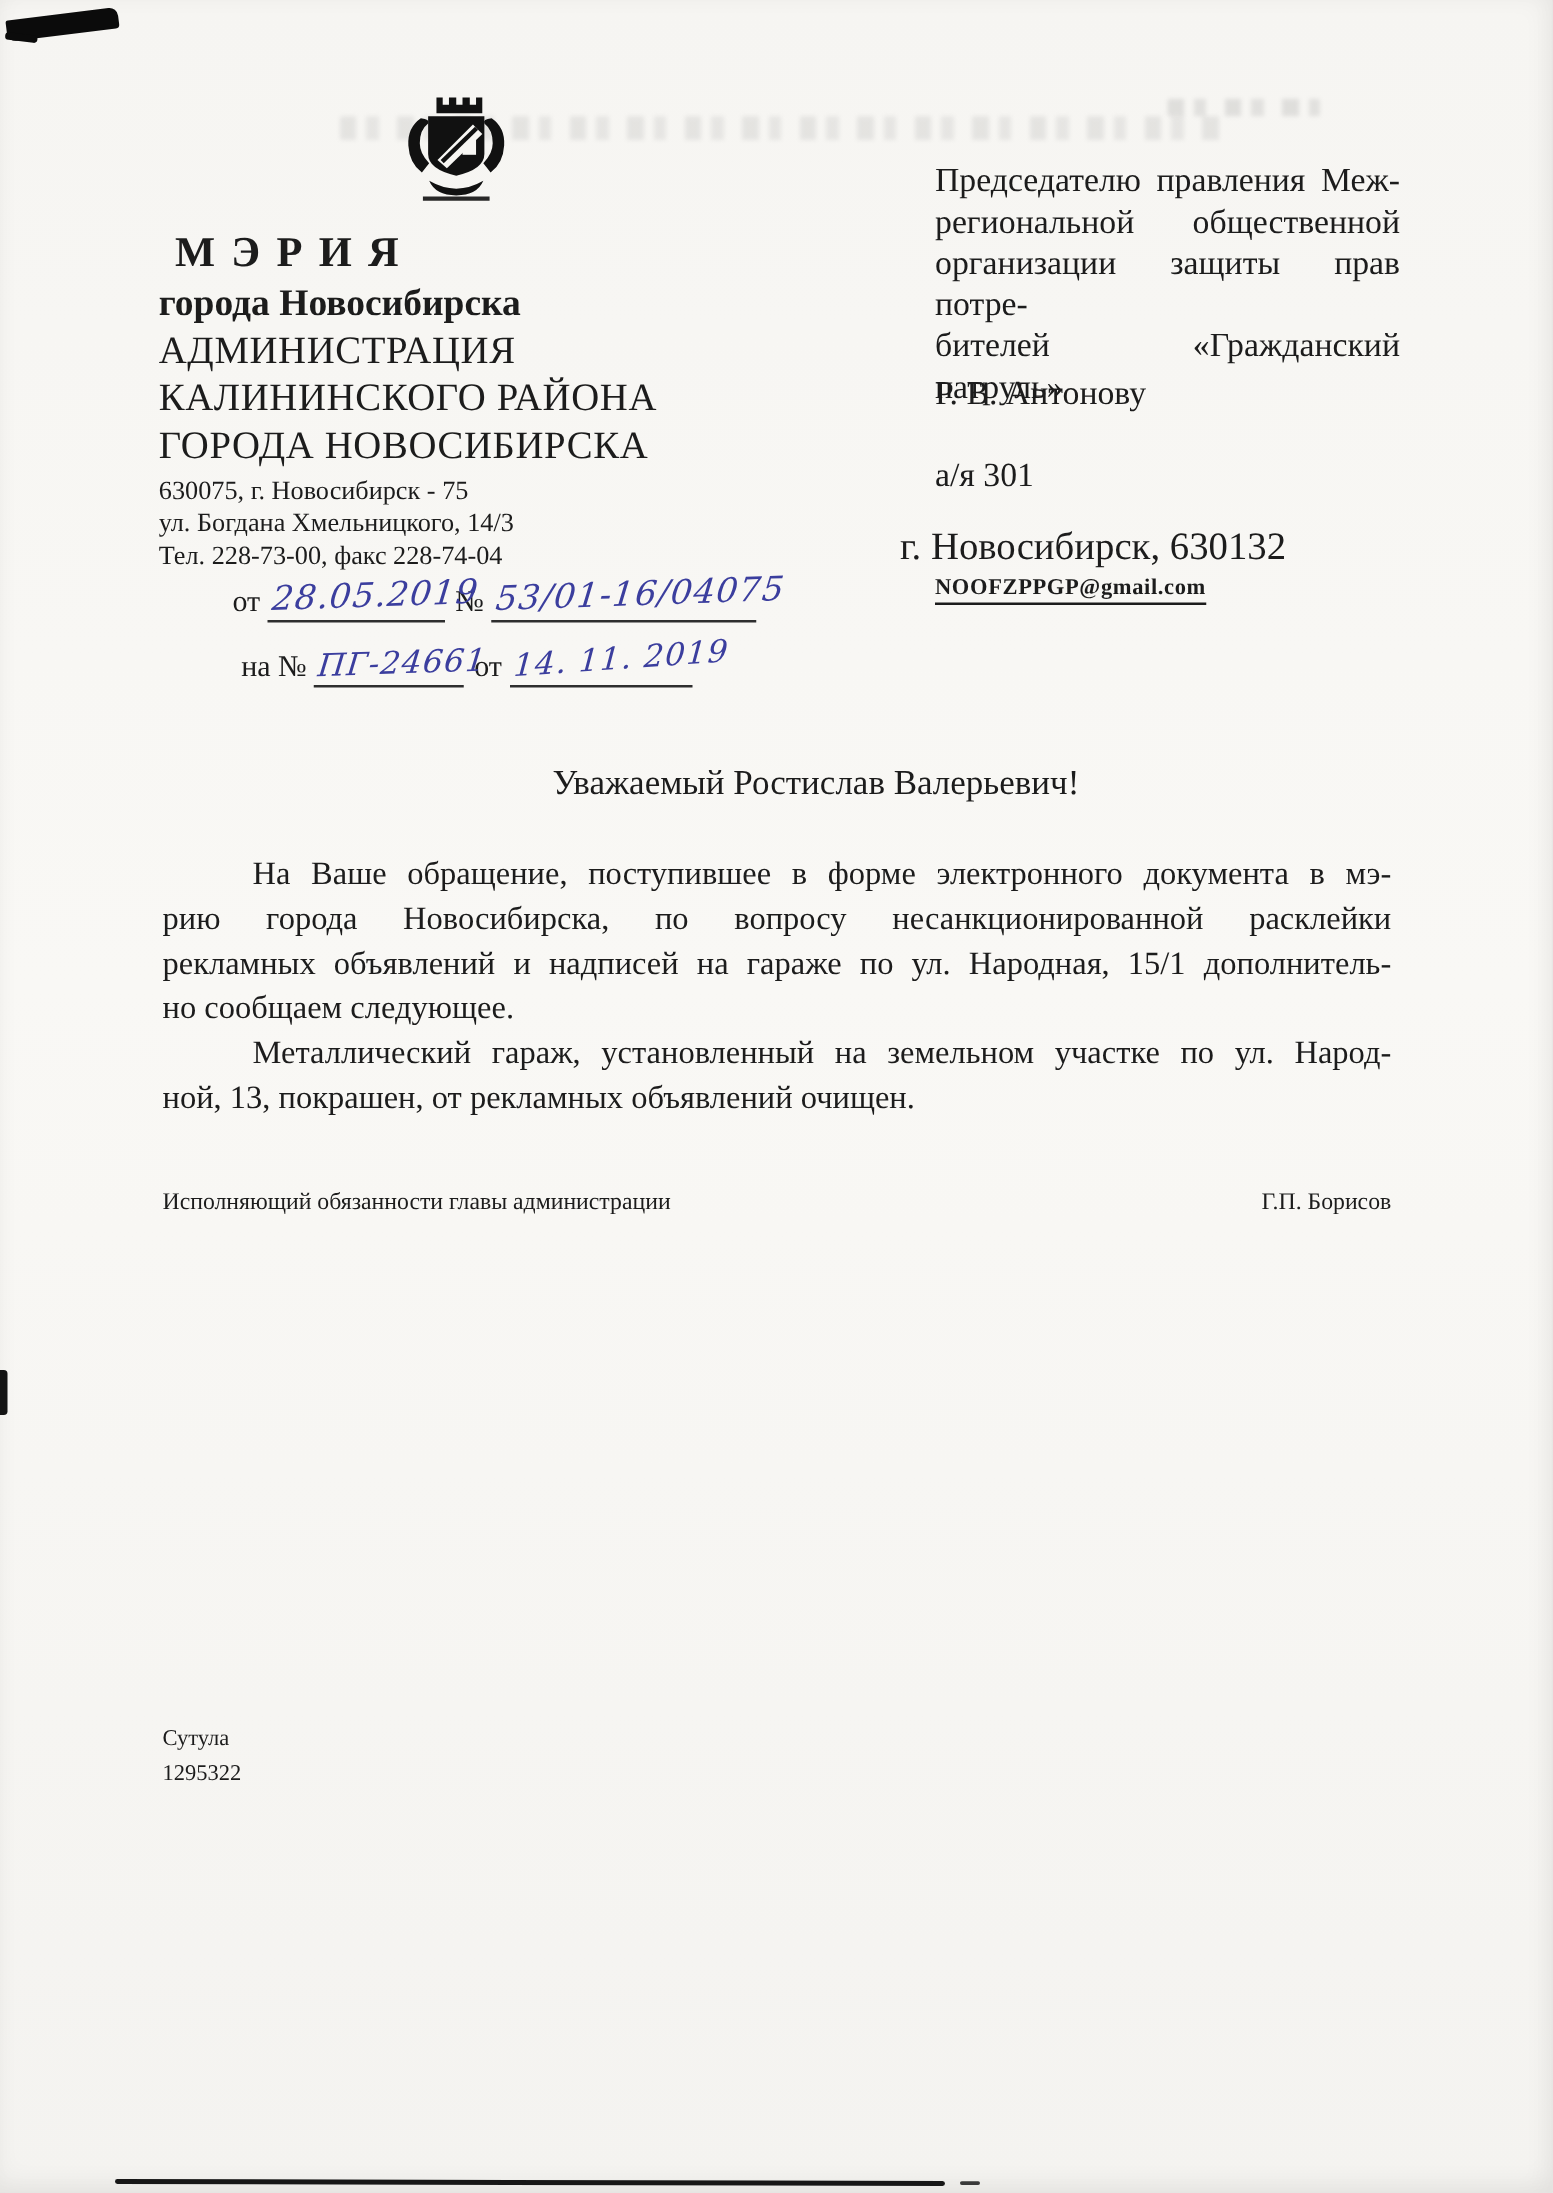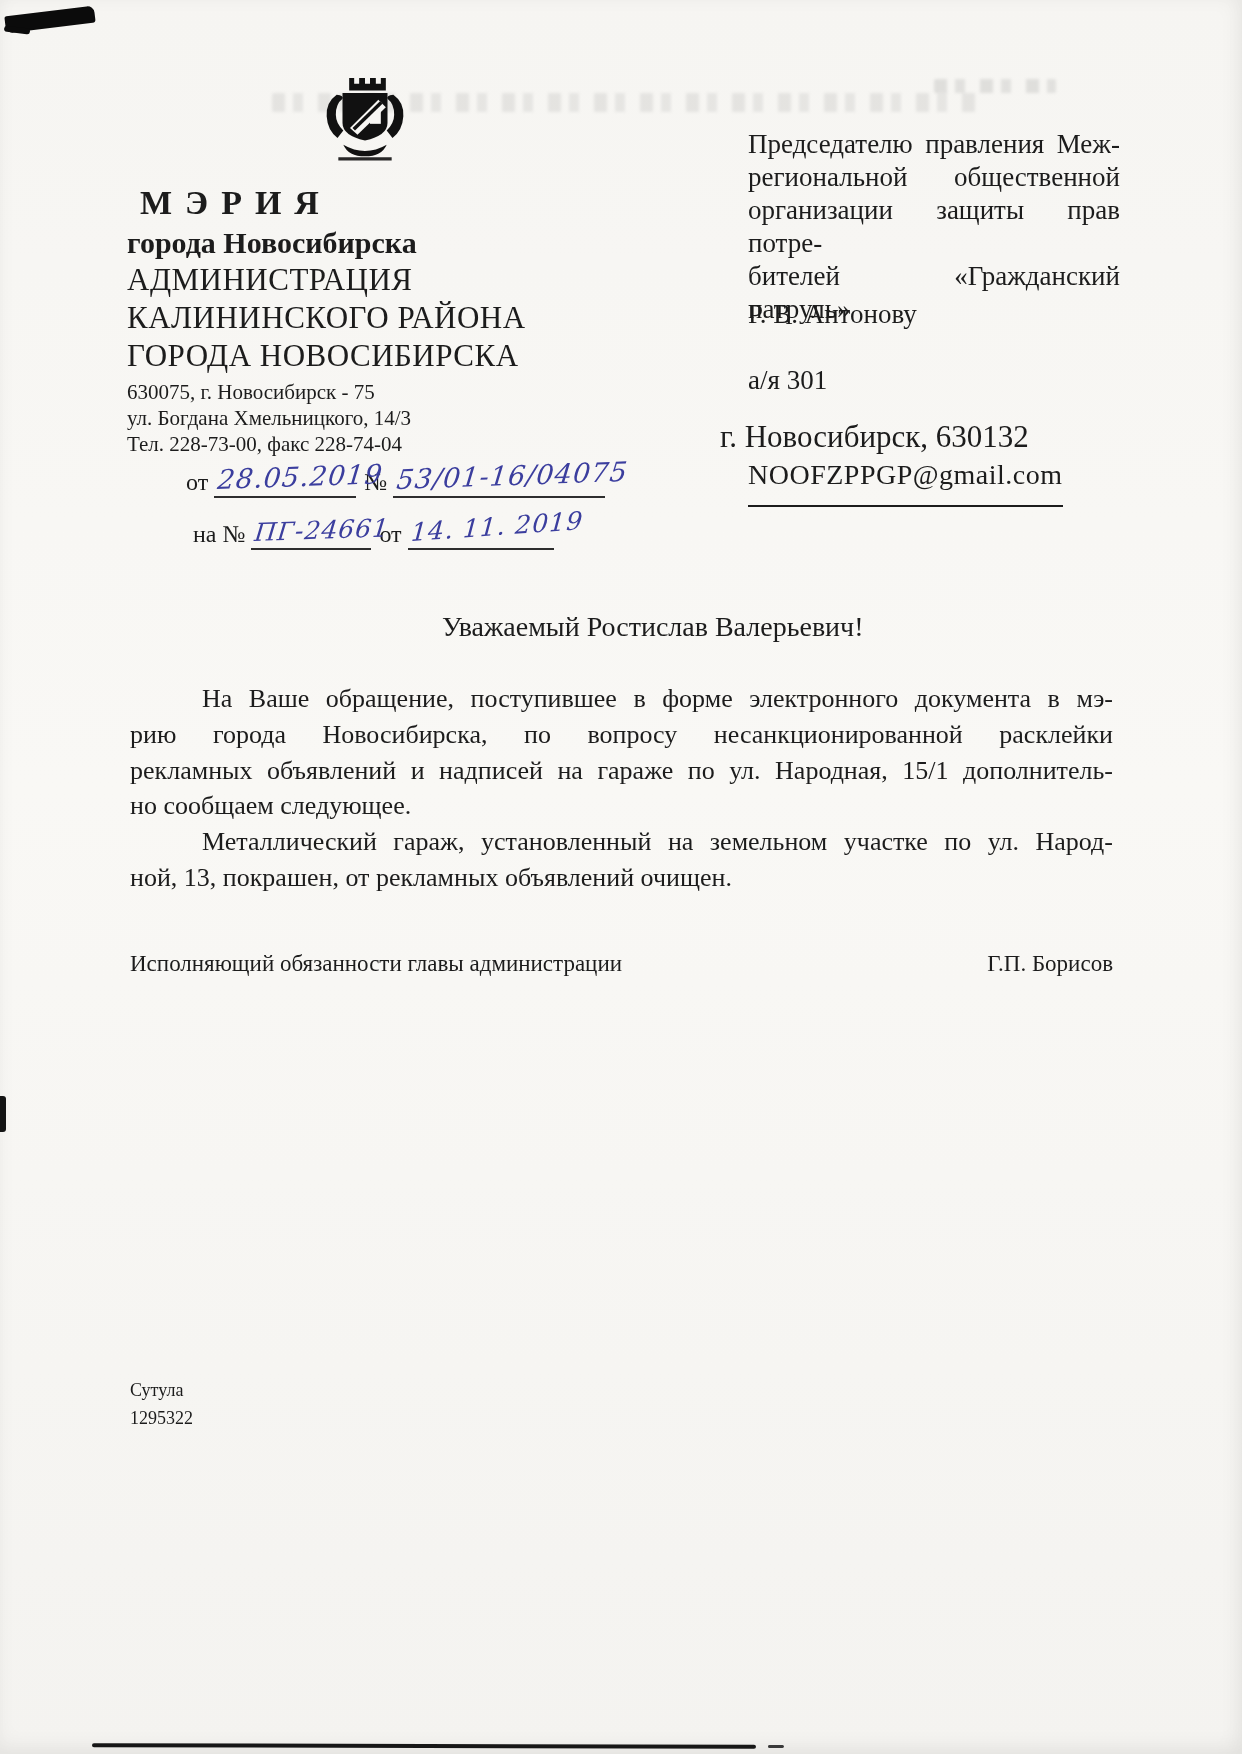--- a/index.html
+++ b/index.html
@@ -53,32 +53,32 @@
     font-size:27px; letter-spacing:1px; transform:skewX(-8deg) rotate(-2deg); transform-origin:left bottom; }
   .s3 .hand { font-size:25px; }
   .s4 .hand { font-size:25px; transform:skewX(-8deg) rotate(-4deg); }
 
   
   .addressee { left:748px; top:128px; width:372px; font-size:27px; line-height:33px; }
   .addr-line { text-align:justify; text-align-last:justify; }
   .addr-name { left:748px; top:299px; font-size:27px; }
   .addr-box  { left:748px; top:365px; font-size:27px; }
   .addr-city { left:720px; top:399px; font-size:31px;margin-top:20px; }
-  .addr-email { left:748px; top:459px; font-size:28px; letter-spacing:0.5px;
-    border-bottom:2.5px solid #1c1c1c; padding-bottom:14px; display:inline-block; }
+  .addr-email { left:748px; top:459px; font-size:18px; letter-spacing:0.5px;
+    border-bottom:2.5px solid #1c1c1c; padding-bottom:2px; display:inline-block;font-weight:bold; }
 
   
   .salutation { left:442px; top:611px; font-size:28px; }
   .para { left:130px; width:983px; font-size:26px; line-height:35.8px; }
   .p1 { top:681px; } .p2 { top:824px; }
   .jl { text-align:justify; text-align-last:justify; }
   .ll { text-align:left; }
   .indent { text-indent:72px; }
 
-  .signature { left:130px; top:951px; width:983px; display:flex; justify-content:space-between; font-size:23px; }
+  .signature { left:130px; top:951px; width:983px; display:flex; justify-content:space-between; font-size:19px; }
 
   .footer { left:130px; top:1376px; font-size:18px; line-height:28px; }
 </style>
 </head>
 <body>
 
 <div class="page">
 
   <div class="abs corner-mark"></div>
   <div class="abs bleed bleed1"></div>

